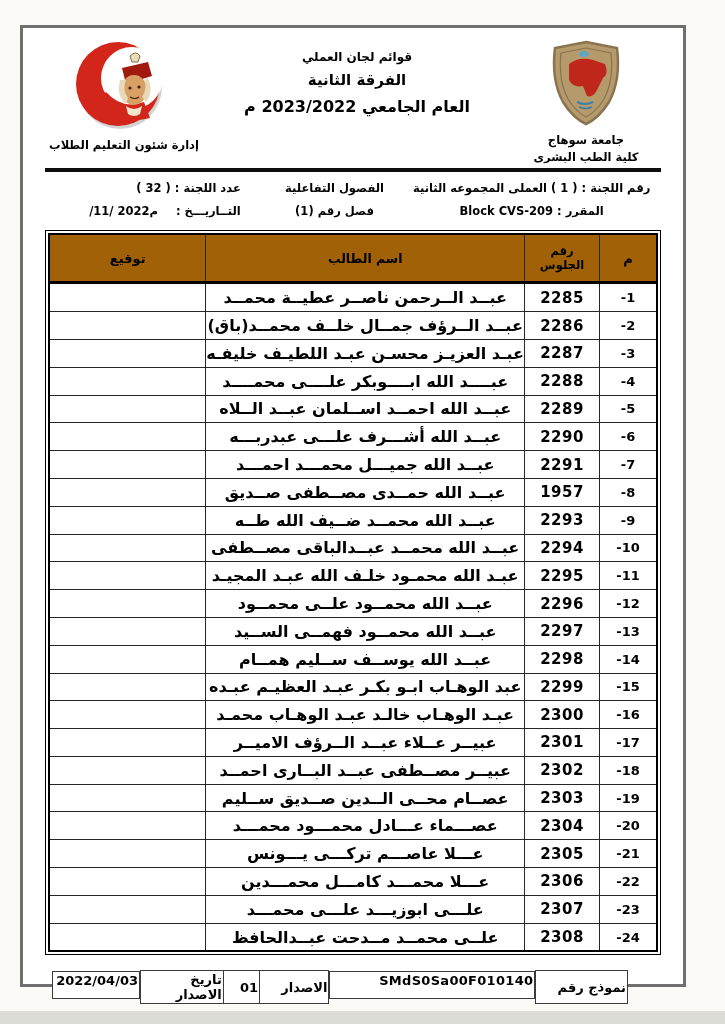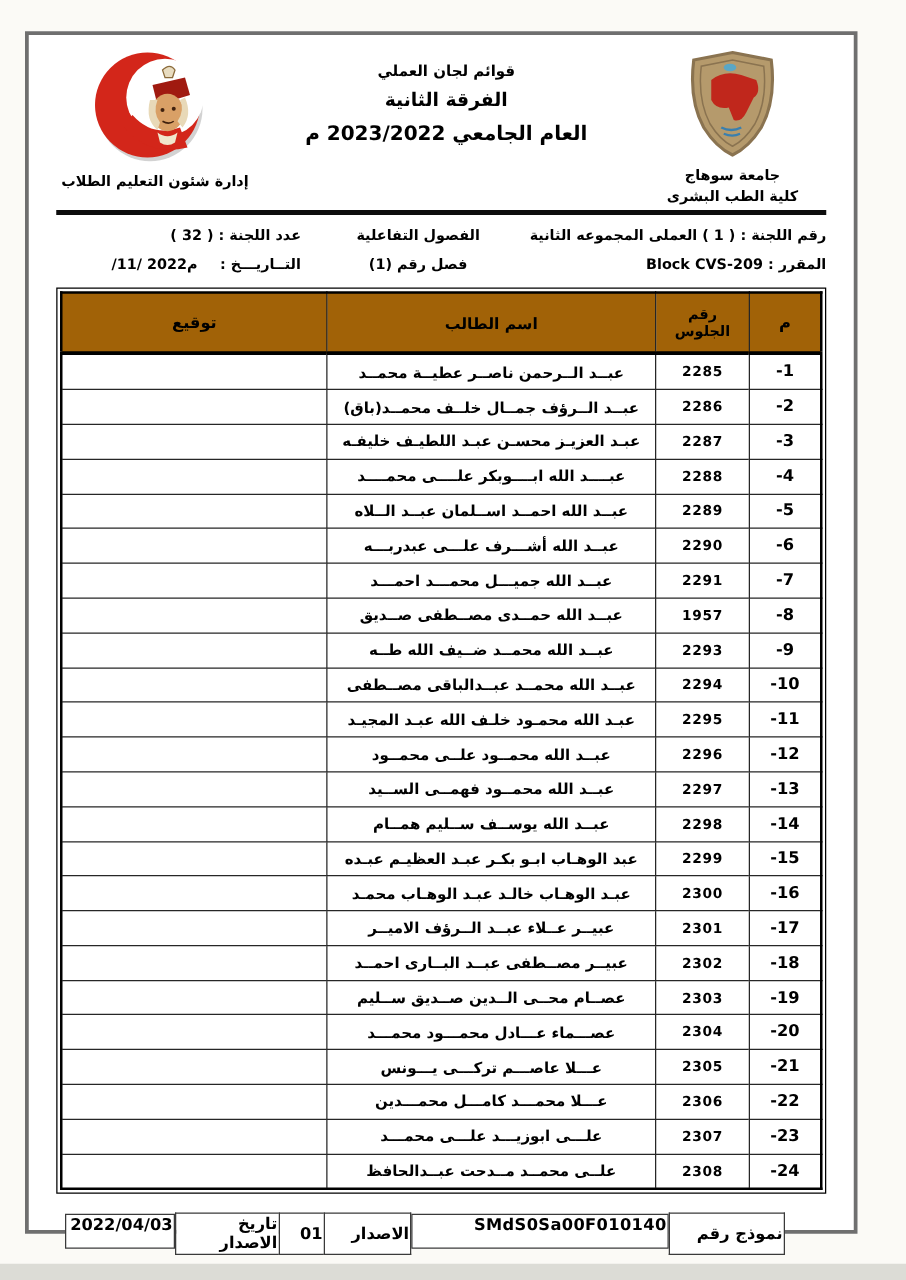--- a/index.html
+++ b/index.html
@@ -22,41 +22,41 @@
   .hdr-center{flex:1;text-align:center;direction:rtl;padding-top:10px;}
   .title-l1{font-weight:bold;font-size:12px;}
   .title-l2{font-weight:bold;font-size:15px;margin-top:7px;}
   .title-l3{font-weight:bold;font-size:16px;margin-top:8px;}
   .logo-caption{font-weight:bold;font-size:11.5px;direction:rtl;margin-top:2px;}
   .rlogo-caption{font-weight:bold;font-size:11.5px;direction:rtl;line-height:1.45;margin-top:2px;}
   
   .divider{height:4px;background:#0d0d0d;margin-top:3px;}
   
   .info{direction:rtl;display:flex;margin-top:5px;font-weight:bold;font-size:11.5px;line-height:2.0;}
-  .info .col-r{width:42%;text-align:right;}
+  .info .col-r{width:42%;text-align:center;}
   .info .col-c{width:22%;text-align:center;}
   .info .col-l{width:36%;text-align:right;padding-right:26px;box-sizing:border-box;}
   .ltr{direction:ltr;unicode-bidi:embed;display:inline-block;}
   .date-gap{margin-right:14px;}
   
   .tbl-outer{margin-top:7px;border:1.5px solid #000;padding:2px;background:#fff;}
   table.main{width:100%;border-collapse:collapse;direction:rtl;border:2.5px solid #000;}
   table.main th,table.main td{border:1px solid #262626;padding:0;}
   table.main thead th{
     background:#a16207;font-weight:bold;height:46px;
     border-bottom:3px solid #000;
   }
   th.h-no{width:56px;font-size:13px;}
   th.h-seat{width:74px;font-size:11.5px;line-height:1.25;margin-left:19px;}
   th.h-name{width:262px;font-size:12.5px;}
   th.h-sign{font-size:13px;}
   table.main tbody td{height:26.8px;text-align:center;font-weight:bold;}
   td.c-no{font-size:13px;}
-  td.c-seat{font-size:11px;letter-spacing:.5px;}
-  td.c-name{font-size:12px;white-space:nowrap;overflow:hidden;}
+  td.c-seat{font-size:15px;letter-spacing:.5px;}
+  td.c-name{font-size:16px;white-space:nowrap;overflow:hidden;}
   
   .foot-wrap{margin-top:15px;margin-left:auto;margin-right:33px;width:576px;}
   table.foot{border-collapse:collapse;direction:rtl;width:100%;}
   table.foot td{
     border:1px solid #3a3a3a;height:24px;text-align:right;
     font-weight:bold;font-size:13px;background:#fff;
   }
   td.f-label{width:98px;}
   td.f-code{width:202px;font-size:13px;letter-spacing:.3px;}
   td.f-issue{width:70px;}

